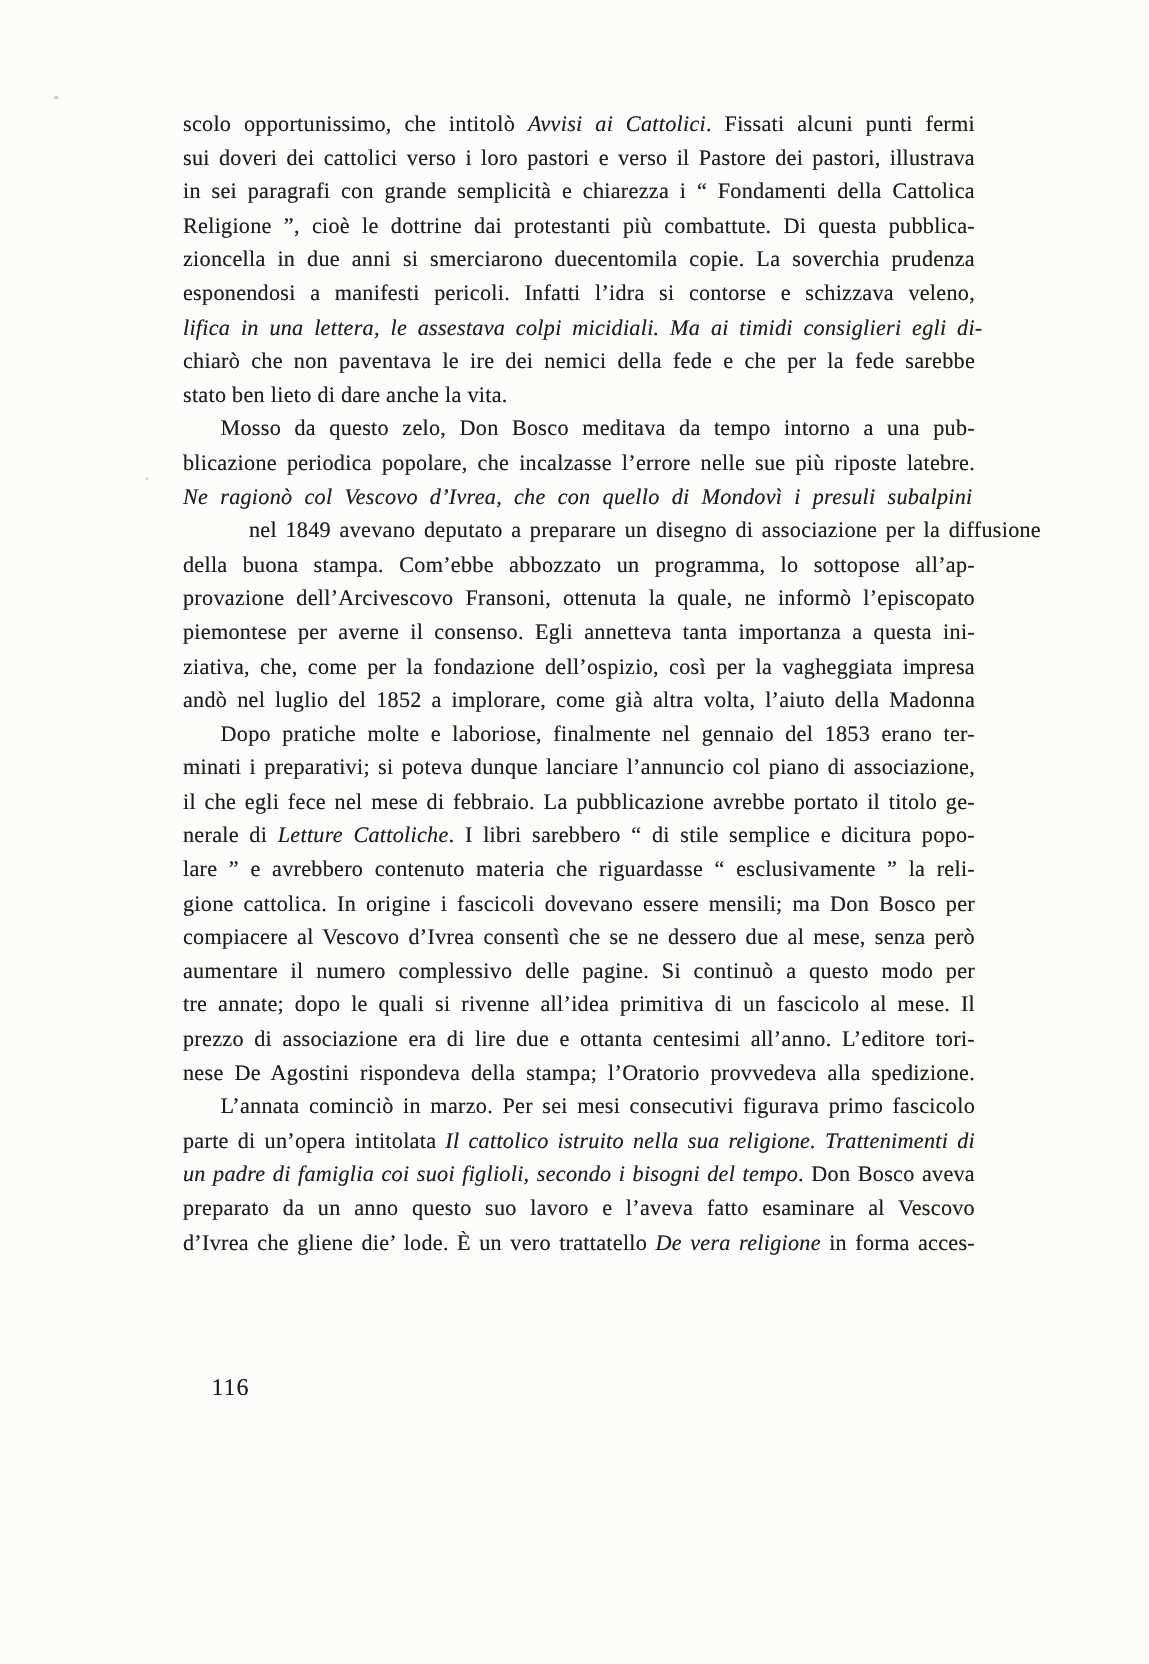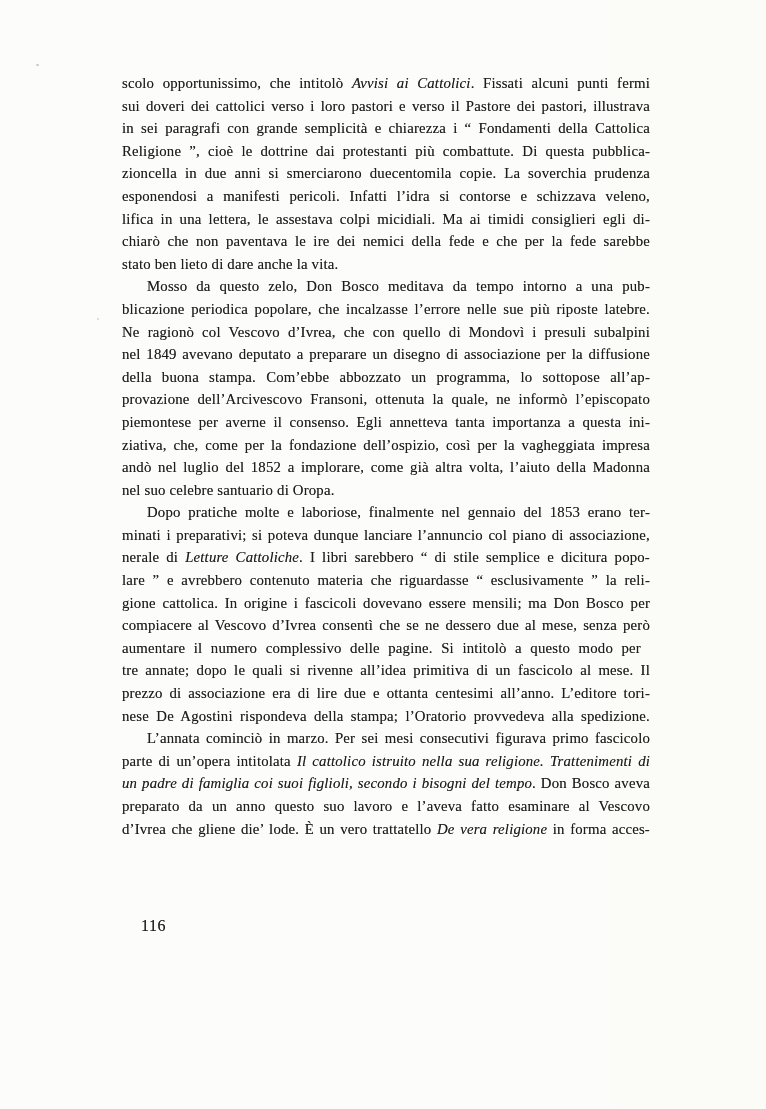--- a/index.html
+++ b/index.html
@@ -59,44 +59,44 @@
   <div class="speck s1"></div>
   <div class="speck s2"></div>
   <div class="text-block">
       <div class="para">
         <div class="tline"><span class="measure" style="word-spacing: 4.63281px;"><span>scolo opportunissimo, che intitolò </span><em>Avvisi ai Cattolici</em><span>. Fissati alcuni punti fermi</span></span></div>
         <div class="tline"><span class="measure" style="word-spacing: 2.27009px;"><span>sui doveri dei cattolici verso i loro pastori e verso il Pastore dei pastori, illustrava</span></span></div>
         <div class="tline"><span class="measure" style="word-spacing: 3.27474px;"><span>in sei paragrafi con grande semplicità e chiarezza i “ Fondamenti della Cattolica</span></span></div>
         <div class="tline"><span class="measure" style="word-spacing: 4.2017px;"><span>Religione ”, cioè le dottrine dai protestanti più combattute. Di questa pubblica-</span></span></div>
         <div class="tline"><span class="measure" style="word-spacing: 4.02344px;"><span>zioncella in due anni si smerciarono duecentomila copie. La soverchia prudenza</span></span></div>
         <div class="tline"><span class="measure" style="word-spacing: 5.75156px;"><span>esponendosi a manifesti pericoli. Infatti l’idra si contorse e schizzava veleno,</span></span></div>
-        <div class="tline"><span class="measure" style="word-spacing: 3.23317px;"><span>lifica in una lettera, le assestava colpi micidiali. Ma ai timidi consiglieri egli di-</span></span></div>
+        <div class="tline"><span class="measure" style="word-spacing: 3.23317px; font-style: italic;"><span>lifica in una lettera, le assestava colpi micidiali. Ma ai timidi consiglieri egli di-</span></span></div>
         <div class="tline"><span class="measure" style="word-spacing: 3.49688px;"><span>chiarò che non paventava le ire dei nemici della fede e che per la fede sarebbe</span></span></div>
         <div class="tline"><span class="measure"><span>stato ben lieto di dare anche la vita.</span></span></div>
       </div>
       <div class="para">
         <div class="tline ind"><span class="measure" style="word-spacing: 5.04167px;"><span>Mosso da questo zelo, Don Bosco meditava da tempo intorno a una pub-</span></span></div>
         <div class="tline"><span class="measure" style="word-spacing: 2.79219px;"><span>blicazione periodica popolare, che incalzasse l’errore nelle sue più riposte latebre.</span></span></div>
-        <div class="tline"><span class="measure" style="word-spacing: 4.13672px;"><span>Ne ragionò col Vescovo d’Ivrea, che con quello di Mondovì i presuli subalpini</span></span></div>
-        <div class="tline"><span class="measure" style="word-spacing: 1.84115px;"><span>nel 1849 avevano deputato a preparare un disegno di associazione per la diffusione</span></span></div>
+        <div class="tline"><span class="measure" style="word-spacing: 4.13672px; font-style: italic;"><span>Ne ragionò col Vescovo d’Ivrea, che con quello di Mondovì i presuli subalpini</span></span></div>
+        <div class="tline"><span class="measure" style="word-spacing: 1.84115px; margin-left: 44px;"><span>nel 1849 avevano deputato a preparare un disegno di associazione per la diffusione</span></span></div>
         <div class="tline"><span class="measure" style="word-spacing: 6.30035px;"><span>della buona stampa. Com’ebbe abbozzato un programma, lo sottopose all’ap-</span></span></div>
         <div class="tline"><span class="measure" style="word-spacing: 4.10547px;"><span>provazione dell’Arcivescovo Fransoni, ottenuta la quale, ne informò l’episcopato</span></span></div>
         <div class="tline"><span class="measure" style="word-spacing: 3.58665px;"><span>piemontese per averne il consenso. Egli annetteva tanta importanza a questa ini-</span></span></div>
         <div class="tline"><span class="measure" style="word-spacing: 2.95739px;"><span>ziativa, che, come per la fondazione dell’ospizio, così per la vagheggiata impresa</span></span></div>
         <div class="tline"><span class="measure" style="word-spacing: 2.73438px;"><span>andò nel luglio del 1852 a implorare, come già altra volta, l’aiuto della Madonna</span></span></div>
-        <div class="tline"><span class="measure"><span>nel suo celebre santuario di Oropa.</span></span></div>
       </div>
       <div class="para">
         <div class="tline ind"><span class="measure" style="word-spacing: 3.73722px;"><span>Dopo pratiche molte e laboriose, finalmente nel gennaio del 1853 erano ter-</span></span></div>
         <div class="tline"><span class="measure" style="word-spacing: 1.63494px;"><span>minati i preparativi; si poteva dunque lanciare l’annuncio col piano di associazione,</span></span></div>
+        <div class="tline"><span class="measure" style="word-spacing: 1.90402px;"><span>il che egli fece nel mese di febbraio. La pubblicazione avrebbe portato il titolo ge-</span></span></div>
         <div class="tline"><span class="measure" style="word-spacing: 3.14423px;"><span>nerale di </span><em>Letture Cattoliche</em><span>. I libri sarebbero “ di stile semplice e dicitura popo-</span></span></div>
         <div class="tline"><span class="measure" style="word-spacing: 3.77214px;"><span>lare ” e avrebbero contenuto materia che riguardasse “ esclusivamente ” la reli-</span></span></div>
         <div class="tline"><span class="measure" style="word-spacing: 2.75651px;"><span>gione cattolica. In origine i fascicoli dovevano essere mensili; ma Don Bosco per</span></span></div>
         <div class="tline"><span class="measure" style="word-spacing: 2.17308px;"><span>compiacere al Vescovo d’Ivrea consentì che se ne dessero due al mese, senza però</span></span></div>
-        <div class="tline"><span class="measure" style="word-spacing: 4.63352px;"><span>aumentare il numero complessivo delle pagine. Si intitolò a questo modo per</span></span></div>
+        <div class="tline"><span class="measure" style="word-spacing: 4.63352px;"><span>aumentare il numero complessivo delle pagine. Si continuò a questo modo per</span></span></div>
         <div class="tline"><span class="measure" style="word-spacing: 3.33594px;"><span>tre annate; dopo le quali si rivenne all’idea primitiva di un fascicolo al mese. Il</span></span></div>
         <div class="tline"><span class="measure" style="word-spacing: 3.10286px;"><span>prezzo di associazione era di lire due e ottanta centesimi all’anno. L’editore tori-</span></span></div>
         <div class="tline"><span class="measure" style="word-spacing: 3.375px;"><span>nese De Agostini rispondeva della stampa; l’Oratorio provvedeva alla spedizione.</span></span></div>
       </div>
       <div class="para">
         <div class="tline ind"><span class="measure" style="word-spacing: 2.41406px;"><span>L’annata cominciò in marzo. Per sei mesi consecutivi figurava primo fascicolo</span></span></div>
         <div class="tline"><span class="measure" style="word-spacing: 2.15057px;"><span>parte di un’opera intitolata </span><em>Il cattolico istruito nella sua religione. Trattenimenti di</em></span></div>
         <div class="tline"><span class="measure" style="word-spacing: 1.0346px;"><em>un padre di famiglia coi suoi figlioli, secondo i bisogni del tempo</em><span>. Don Bosco aveva</span></span></div>
         <div class="tline"><span class="measure" style="word-spacing: 5.16536px;"><span>preparato da un anno questo suo lavoro e l’aveva fatto esaminare al Vescovo</span></span></div>
         <div class="tline"><span class="measure" style="word-spacing: 1.66853px;"><span>d’Ivrea che gliene die’ lode. È un vero trattatello </span><em>De vera religione</em><span> in forma acces-</span></span></div>

